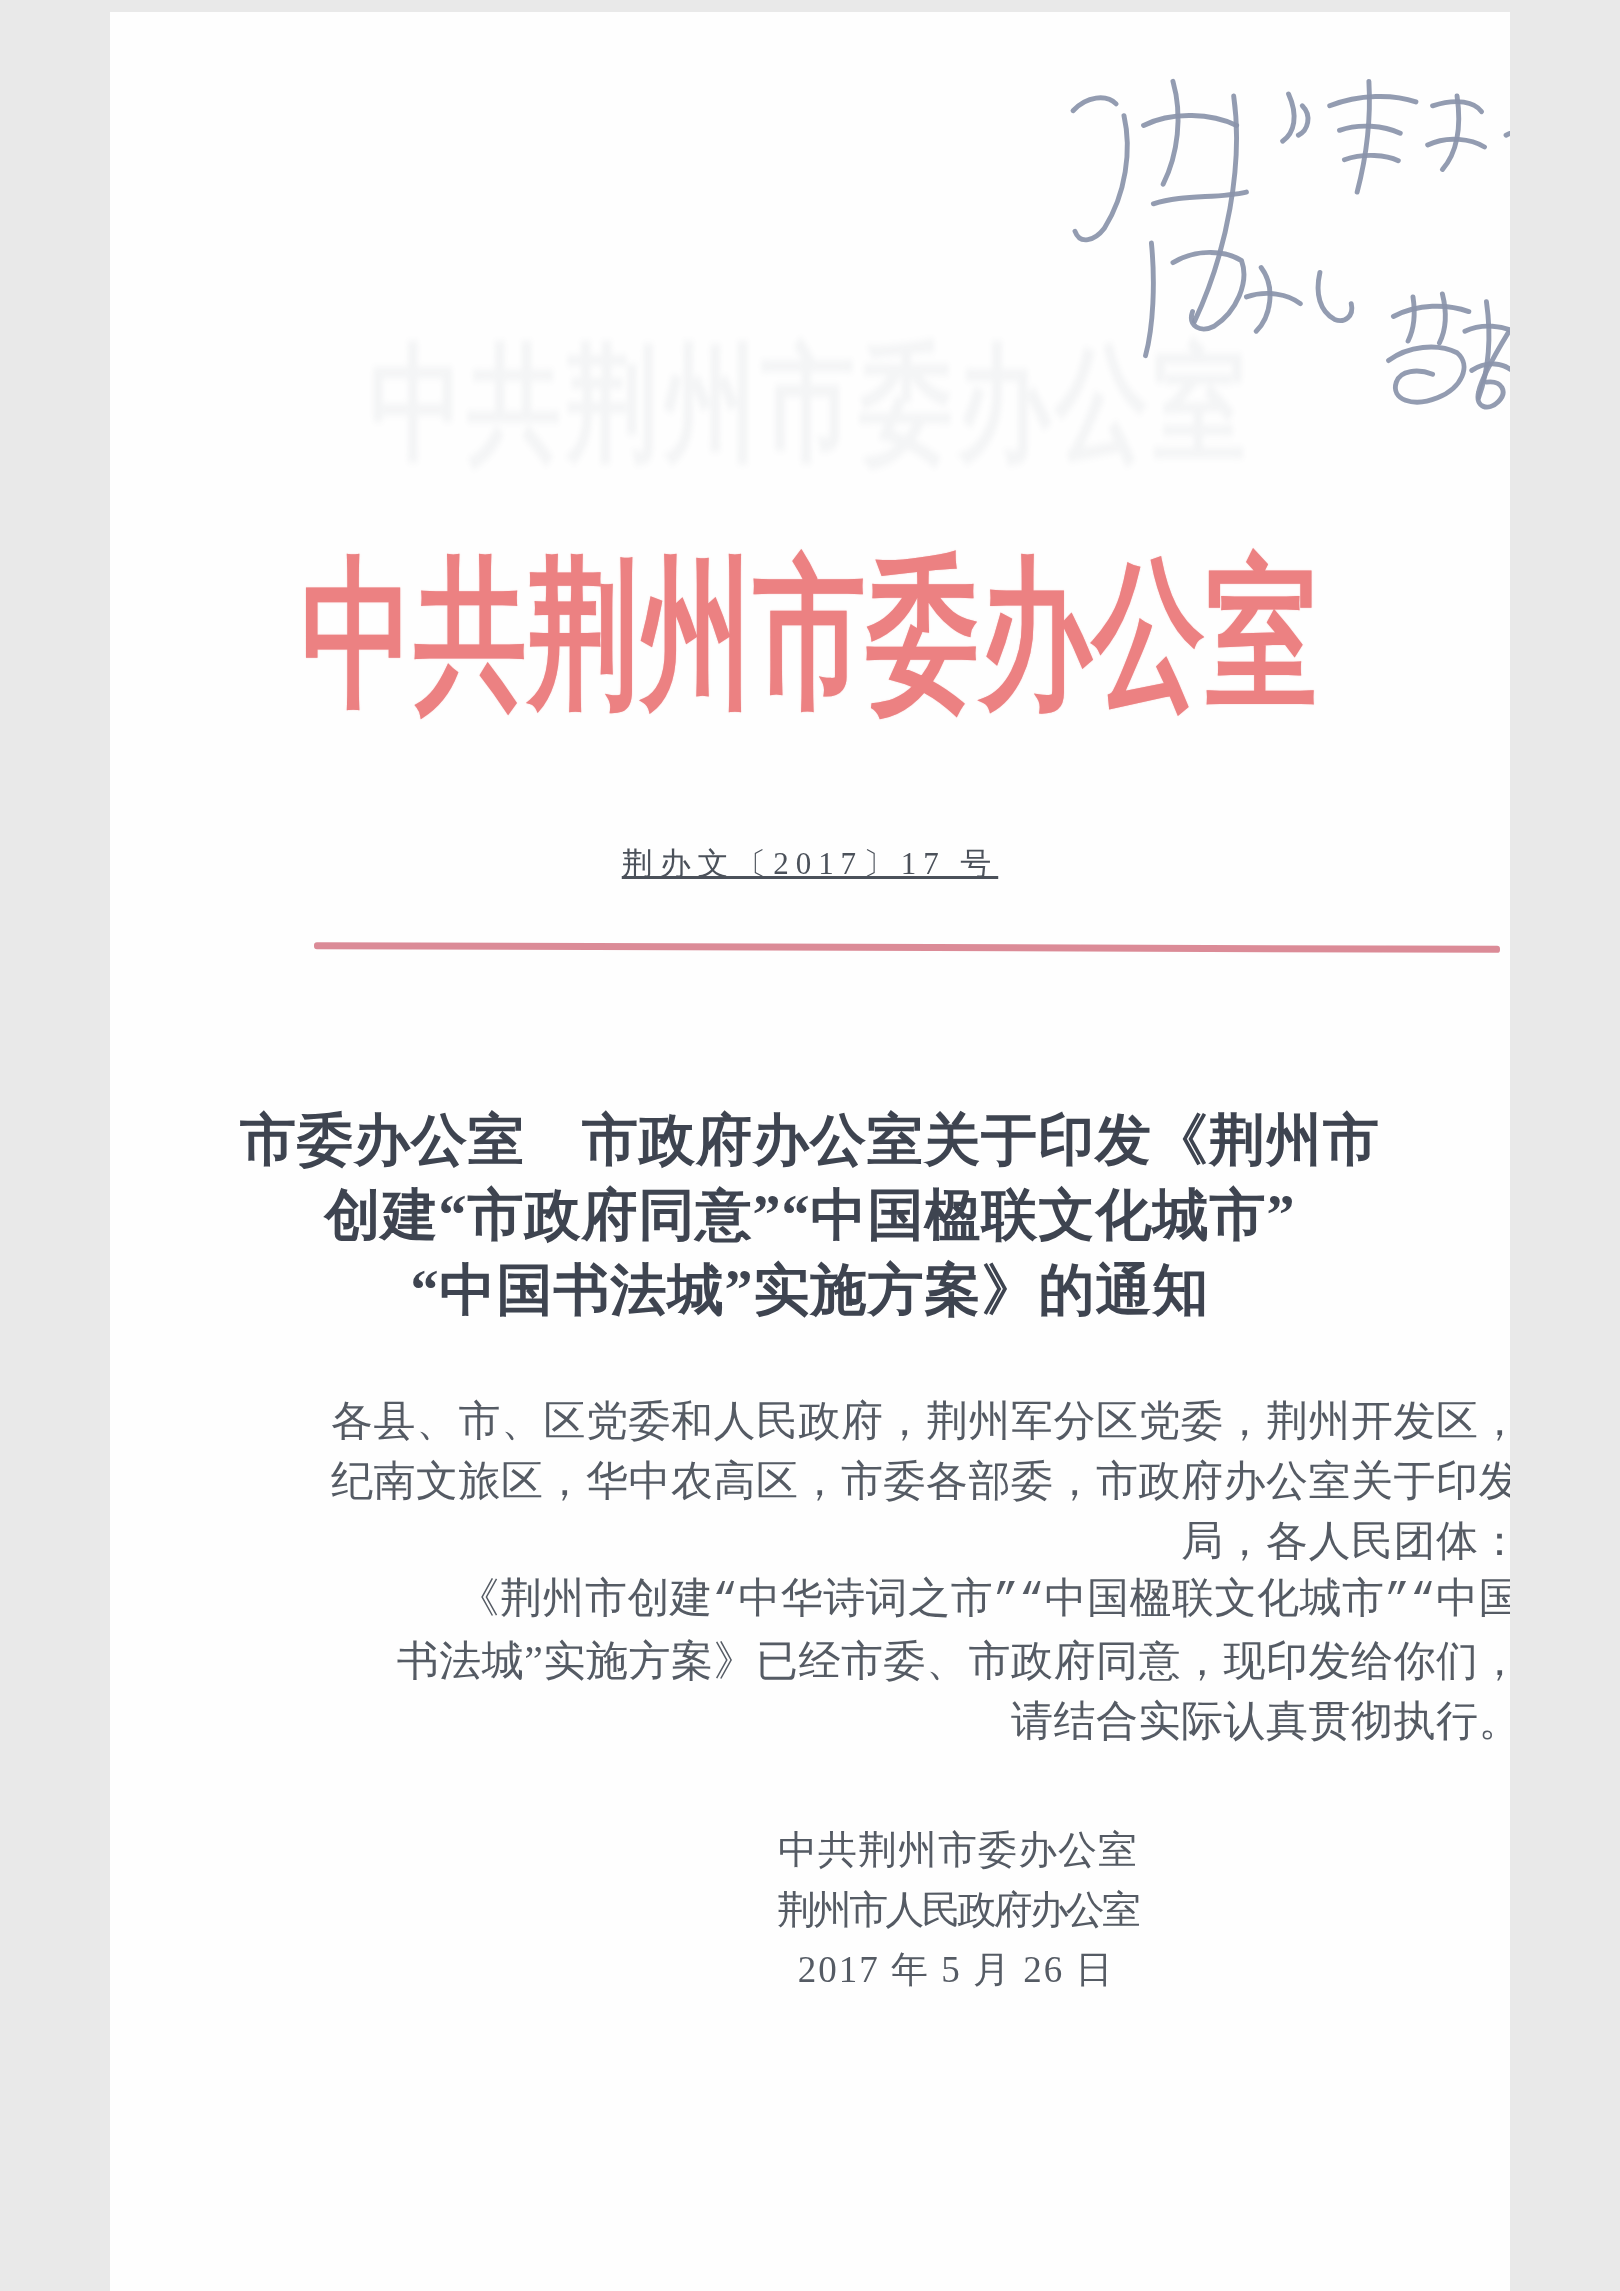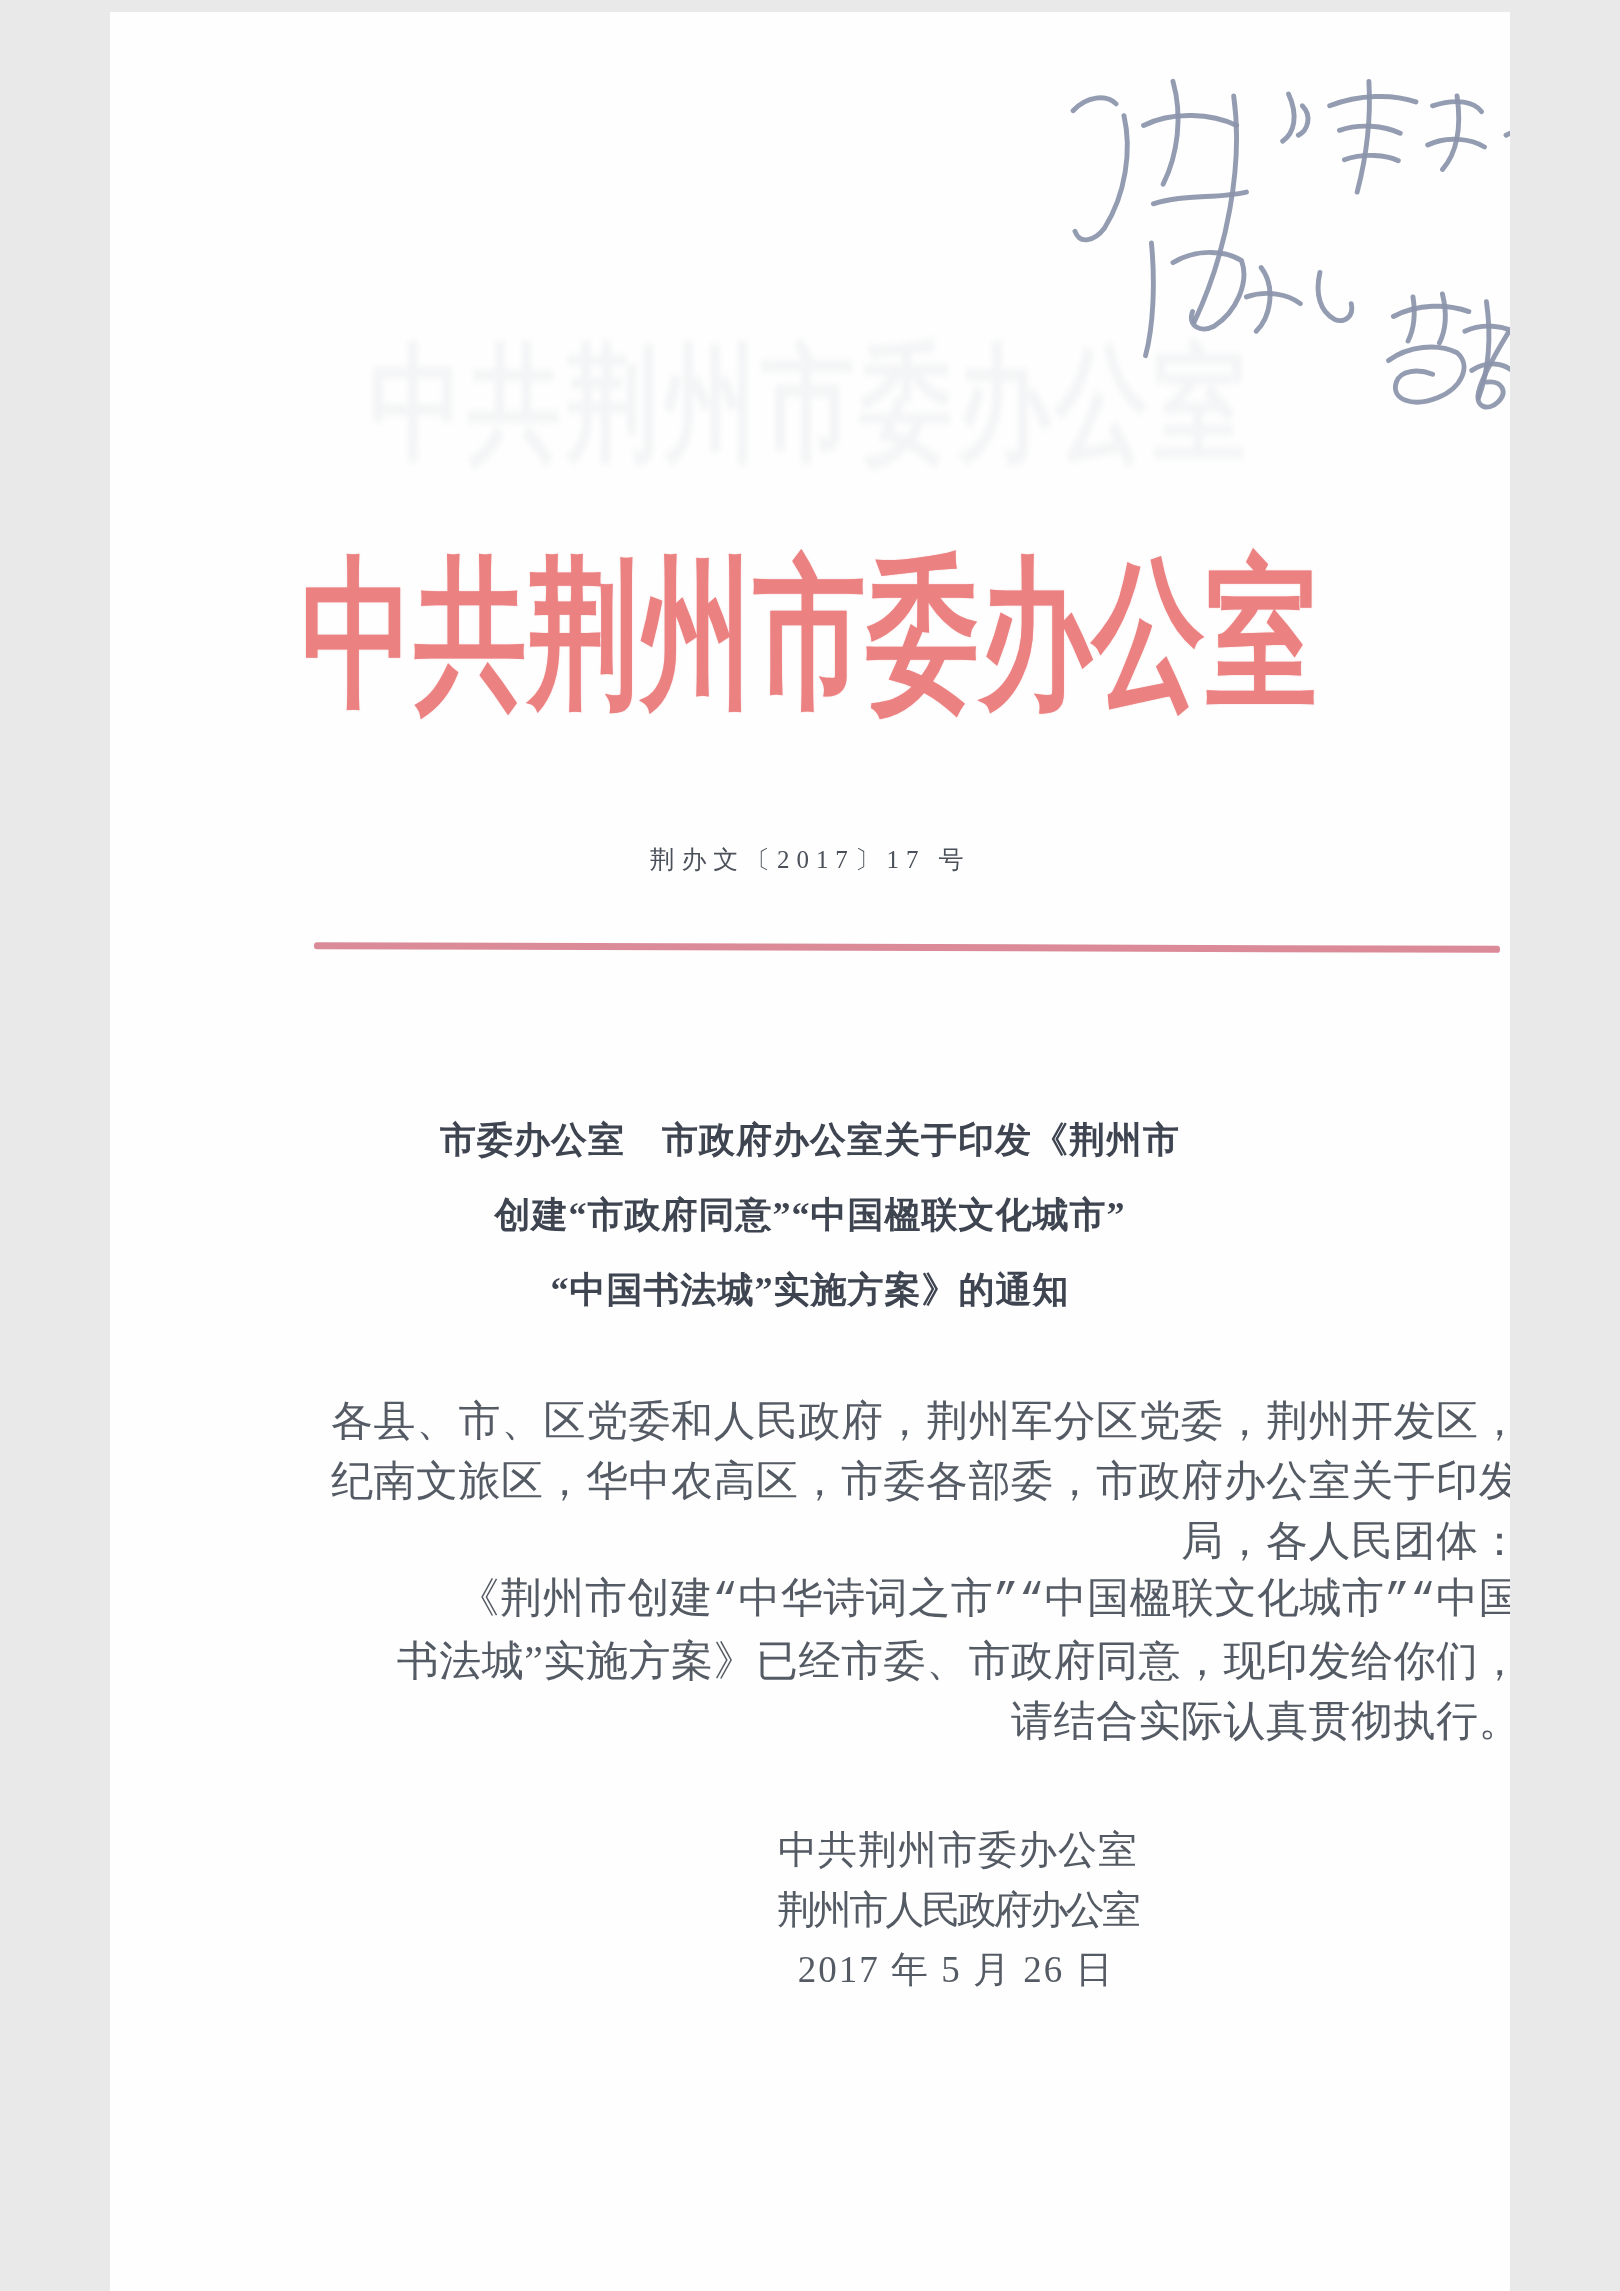--- a/index.html
+++ b/index.html
@@ -36,33 +36,34 @@
     text-align:center;
     font-size:112px;font-weight:bold;line-height:1.1;
     letter-spacing:1px;
     color:var(--masthead-red);
     transform:scaleY(1.45);transform-origin:top center;
     text-shadow:0 0 1px rgba(236,129,130,.6);
   }
   .docnum{
     position:absolute;top:831px;left:0;width:100%;
     text-align:center;
-    font-size:25px;letter-spacing:6.9px;
+    font-size:31px;letter-spacing:6.9px;
     color:var(--docnum-ink);
+    text-decoration:underline;
   }
   .redline{
     position:absolute;left:204px;top:932px;width:1186px;height:6.9px;
     background:var(--divider-red);
     border-radius:2.9px;
     transform:rotate(0.18deg);
   }
   .title{
     position:absolute;top:1091px;left:0;width:100%;
     text-align:center;
-    font-size:36px;font-weight:bold;line-height:75px;
+    font-size:56px;font-weight:bold;line-height:75px;
     letter-spacing:1px;
     color:var(--title-ink);
   }
   .body-block{
     position:absolute;left:213px;top:1379px;width:1198px;
     font-size:42px;line-height:60px;letter-spacing:0.5px;
     color:var(--body-ink);
     text-align:right;
     white-space:nowrap;
   }

